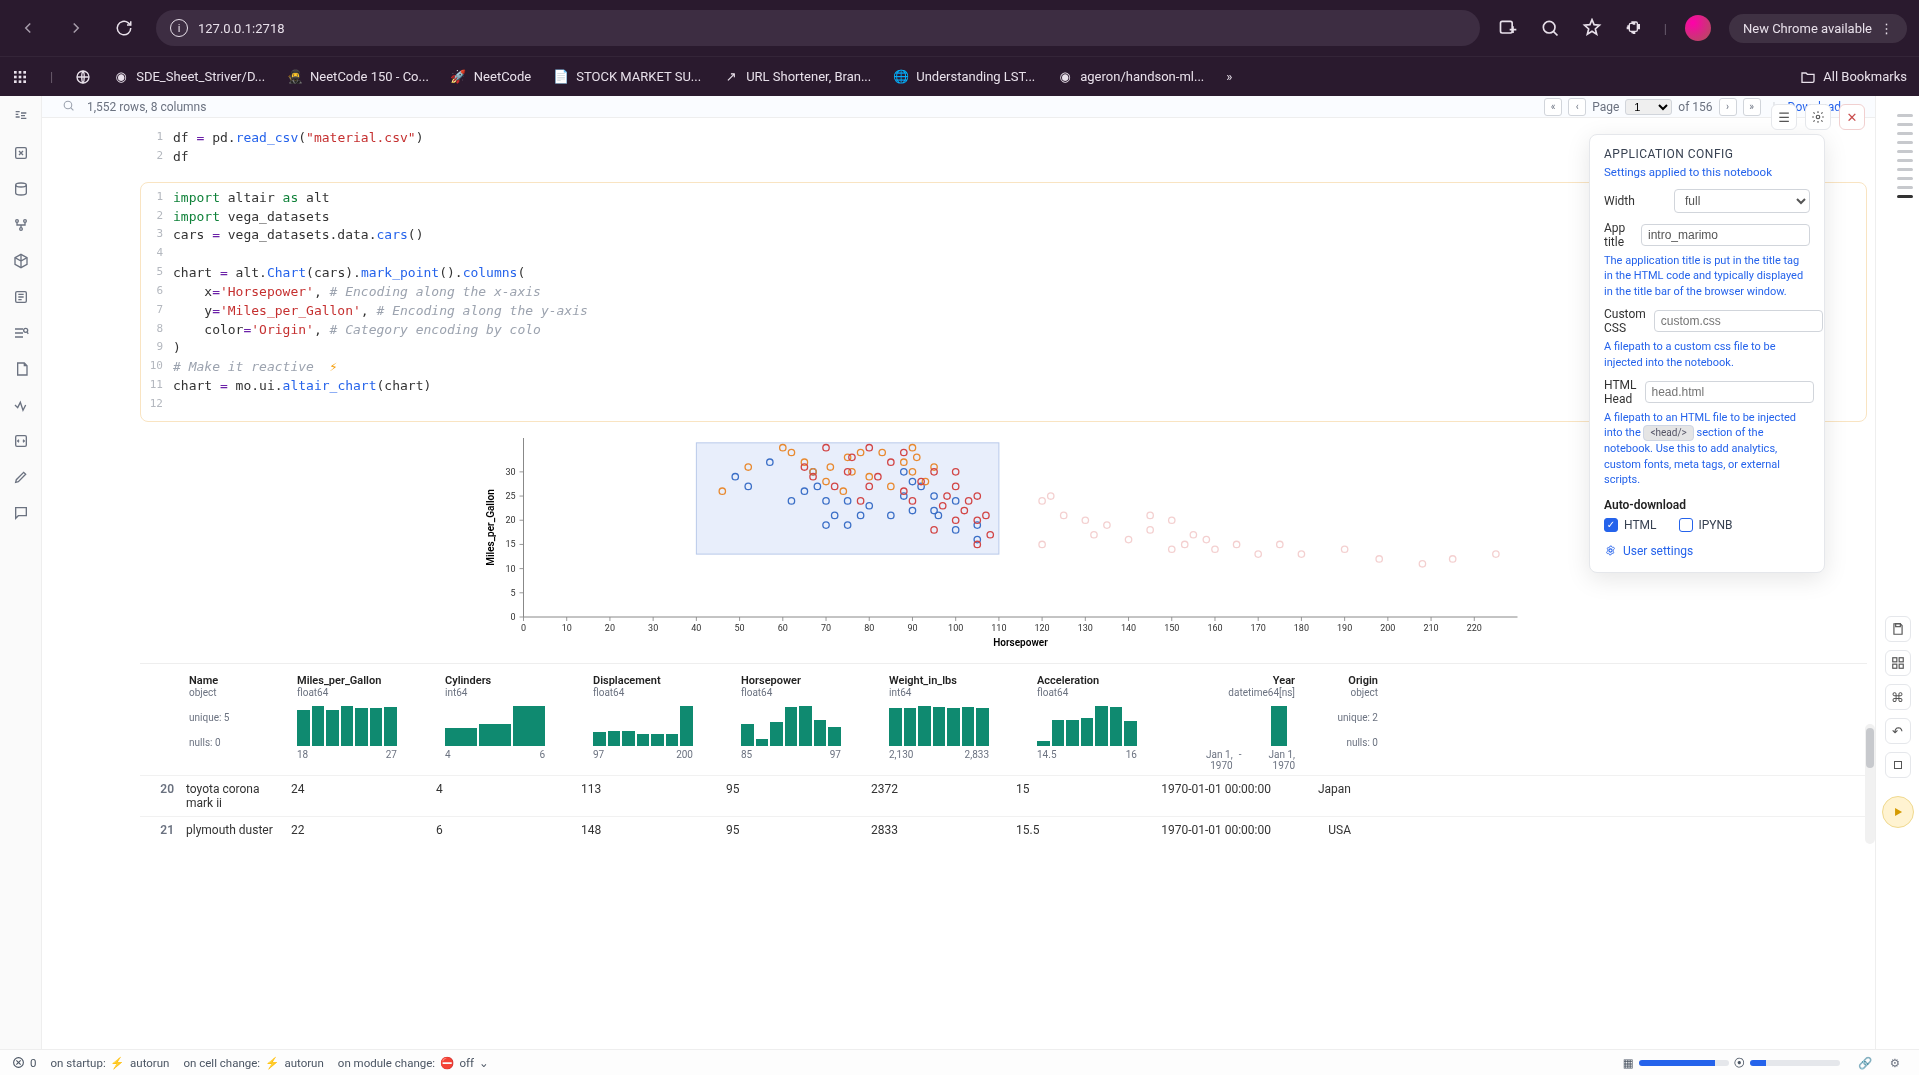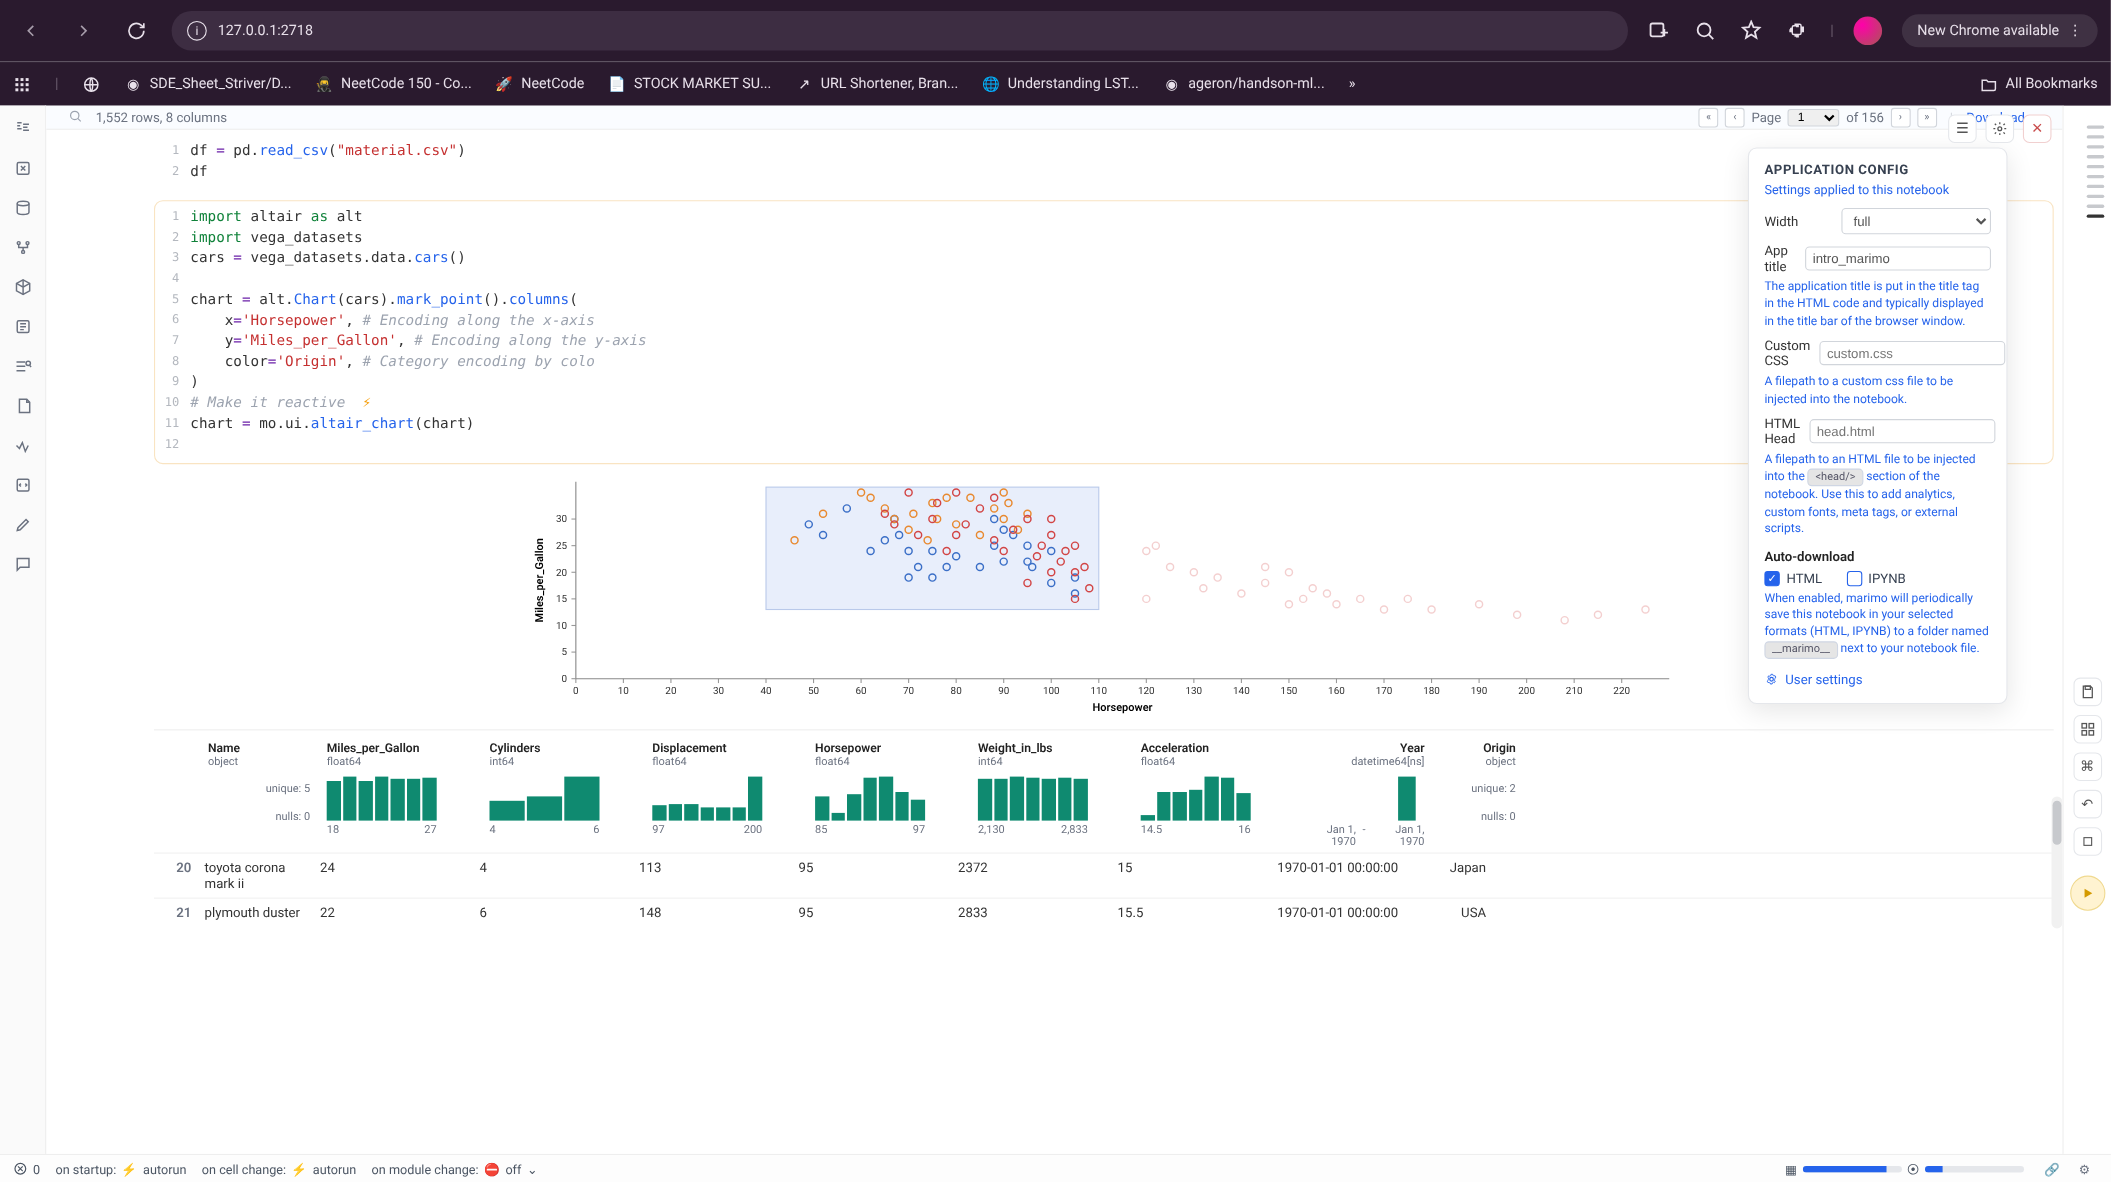--- a/index.html
+++ b/index.html
@@ -54,40 +54,40 @@
   .chart-wrap { margin: 4px 8px 8px 98px; position: relative; height: 215px; }
   .chart-svg { width: 100%; height: 100%; }
   circle.pt { fill-opacity: 0; stroke-width: 1.3; }
 
   
   .data-table { margin: 6px 8px 0 98px; border-top: 1px solid #eee; padding-top: 6px; }
   .dt-head { display: flex; gap: 3px; font-size: 11px; color: #374151; }
   .col { padding: 4px 6px; }
   .col .cname { font-weight: 600; color:#222; }
   .col .ctype { color: #6b7280; font-size: 10px; }
-  .col .meta { color:#6b7280; font-size:10px; margin-top:14px;text-align:right; }
+  .col .meta { color:#6b7280; font-size:10px; margin-top:14px; }
   .col-idx   { width: 40px; text-align:right; }
   .col-name  { width: 105px; }
   .col-num   { width: 145px; }
   .col-year  { width: 122px; text-align:right; }
   .col-origin{ width: 80px; text-align:right; }
   .spark { height: 40px; position: relative; margin-top: 8px; }
   .spark-bars { display: flex; align-items: flex-end; height: 100%; gap: 2px; width: 100px; }
   .spark-bars.one { width: 16px; justify-content: flex-end; margin-left: auto; margin-right: 8px;}
   .spark-bars .b { flex: 1; background: #0f8a70; }
   .spark-range { display:flex; justify-content:space-between; font-size:10px; color:#6b7280; margin-top:3px; width:100px;}
   .dt-row { display: flex; border-top: 1px solid #f1f1f1; font-size: 12px; }
   .dt-row .col { padding: 6px 6px; }
   .dt-row .col-idx { color:#6b7280; font-weight:600;}
   .vscroll { position:absolute; right: 0; top: 628px; width: 10px; height: 120px; background:#f1f1f1; border-radius:5px;}
   .vscroll .thumb { position:absolute; left:1px; right:1px; top:4px; height:40px; background:#c7c9cd; border-radius:4px;}
 
   
   .config-panel { position: absolute; right: 50px; top: 8px; width: 236px; background: #fff; border: 1px solid #e5e7eb; border-radius: 8px; box-shadow: 0 6px 24px rgba(0,0,0,.10); padding: 12px 14px 14px; font-size: 12px; color:#374151; z-index: 5;}
-  .cfg-title { font-size: 12px; font-weight: 700; letter-spacing: .5px; color:#374151; margin-bottom: 4px; }
+  .cfg-title { font-size: 12px; font-weight: 400; letter-spacing: .5px; color:#374151; margin-bottom: 4px; }
   .cfg-sub { color:#2563eb; margin-bottom: 10px; font-size: 11.5px;}
   .cfg-row { display: flex; align-items: center; gap: 8px; margin: 8px 0 4px; }
   .cfg-row label { width: 62px; color:#333;}
   .cfg-row select, .cfg-row input[type=text] { flex:1; border:1px solid #d1d5db; border-radius:4px; padding:3px 6px; font-size:12px; background:#fff; color:#555; }
   .cfg-help { font-size: 11px; color:#2563eb; line-height:1.4; margin-bottom: 6px;}
   .cfg-tag { display:inline-block; border:1px solid #cfd6e3; border-radius:4px; padding:0 6px; font-size:10px; background:#e5e5e5; color:#556;}
   .auto-dl { font-weight: 600; color:#222; margin-top: 10px; }
   .chk-row { display:flex; align-items:center; gap:6px; margin:6px 0 3px; }
   .chk-row .chk { width:14px; height:14px; border:1.5px solid #2563eb; border-radius:3px; display:flex; align-items:center; justify-content:center; font-size:10px; color:white;}
   .chk-row .chk.on { background:#2563eb; }
@@ -778,23 +778,20 @@
         <span>A filepath to an HTML file to be injected into the </span><span class="cfg-tag">&lt;head/&gt;</span><span> section of the notebook. Use this to add analytics, custom fonts, meta tags, or external scripts.</span>
       </div>
       <div class="auto-dl">Auto-download</div>
       <div class="chk-row">
         <span class="chk on">✓</span>
         <span>HTML</span>
         <span style="width:10px"></span>
         <span class="chk"></span>
         <span>IPYNB</span>
       </div>
-      <div class="cfg-help">
-        <span>When enabled, marimo will periodically save this notebook in your selected formats (HTML, IPYNB) to a folder named </span><span class="cfg-tag">__marimo__</span><span> next to your notebook file.</span>
-      </div>
       <div class="user-settings">
         <svg width="13" height="13" viewBox="0 0 24 24" fill="none" stroke="currentColor" stroke-width="2">
             <circle cx="12" cy="12" r="3"></circle>
             <path d="M19 12a7 7 0 0 1-.6 2.8l2 1.5-2 3.4-2.3-.9a7 7 0 0 1-2.4 1.4l-.4 2.4h-4l-.4-2.4a7 7 0 0 1-2.4-1.4l-2.3.9-2-3.4 2-1.5A7 7 0 0 1 5 12a7 7 0 0 1 .6-2.8l-2-1.5 2-3.4 2.3.9a7 7 0 0 1 2.4-1.4L10.7 1h4l.4 2.4a7 7 0 0 1 2.4 1.4l2.3-.9 2 3.4-2 1.5A7 7 0 0 1 19 12z" transform="scale(.75) translate(4 4)"></path>
           </svg>
         <span>User settings</span>
       </div>
     </div>
 
   </div>

